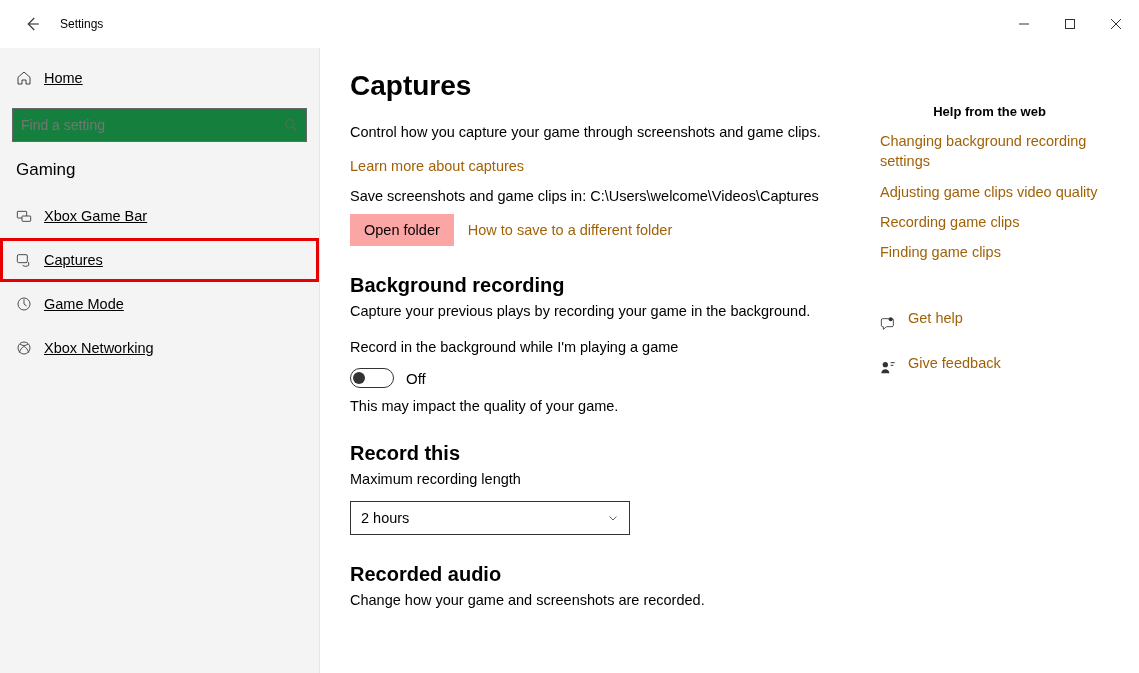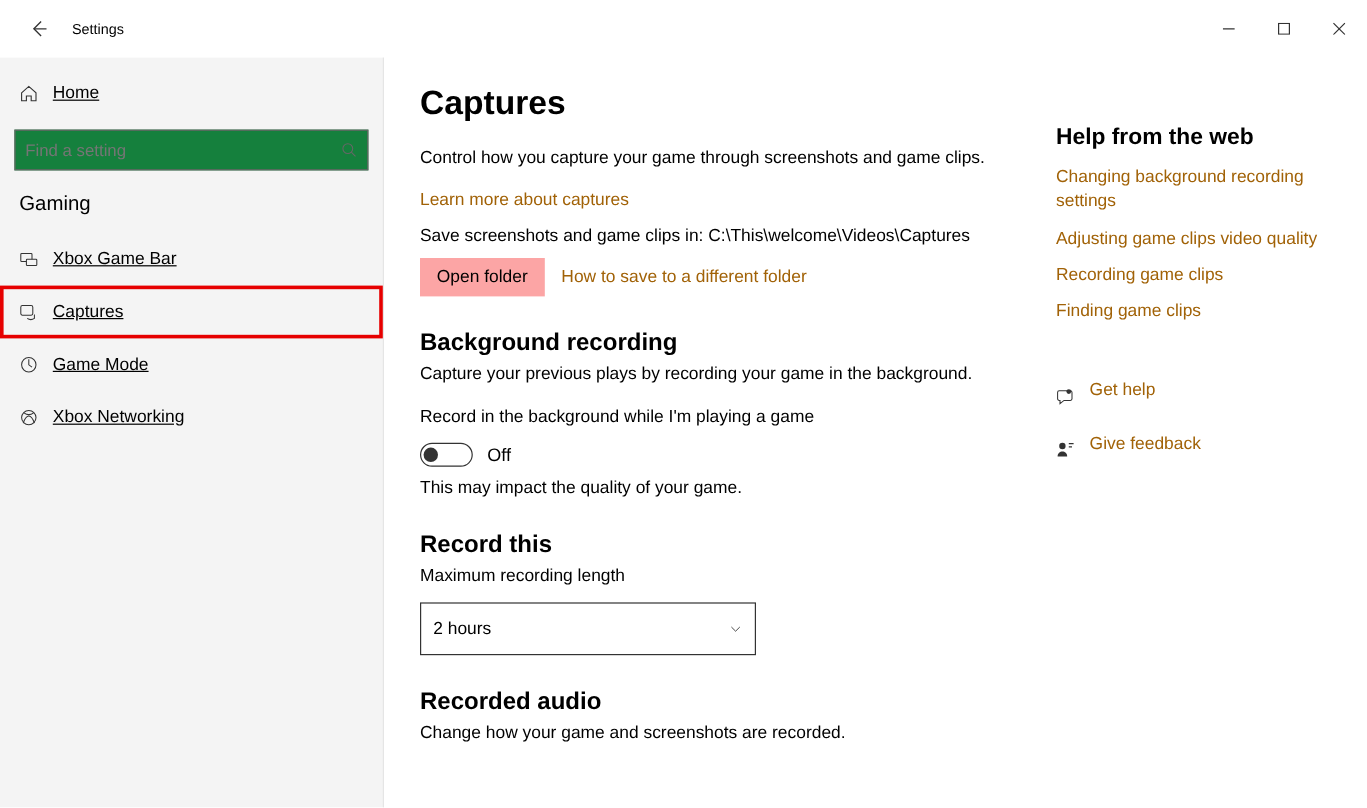--- a/index.html
+++ b/index.html
@@ -35,23 +35,23 @@
   .path-line { font-size: 14.5px; margin: 14px 0 10px 0; }
   .btn { display: inline-block; background: #fca5a5; border: none; padding: 8px 14px; font-size: 14.5px; cursor: pointer; margin-right: 14px; }
   .row { display:flex; align-items:center; margin-bottom:6px;}
   
   .toggle { display: flex; align-items: center; margin: 10px 0; }
   .toggle-switch { width: 44px; height: 20px; border: 1px solid #333; border-radius: 10px; display:flex; align-items:center; padding:2px; margin-right:12px; }
   .toggle-knob { width: 12px; height: 12px; background: #333; border-radius: 50%; }
   .toggle-label { font-size: 15px; }
   .note { font-size: 14.5px; margin-top: 4px; }
   
-  .select-box { margin-top: 10px; width: 280px; height: 44px; border: 1px solid #333; display: flex; align-items: center; padding: 0 10px; justify-content: space-between; font-size: 14.5px; }
-  
-  .aside h3 { font-size: 19px; font-weight: 600; margin-bottom: 12px; margin-top: 34px; }
+  .select-box { margin-top: 10px; width: 280px; height: 34px; border: 1px solid #333; display: flex; align-items: center; padding: 0 10px; justify-content: space-between; font-size: 14.5px; }
+  
+  .aside h3 { font-size: 13px; font-weight: 600; margin-bottom: 12px; margin-top: 34px; text-align: center; }
   .aside .link { display: block; margin-bottom: 10px; line-height: 1.4; }
   .aside-actions { margin-top: 46px; }
   .aside-action { display: flex; align-items: center; margin-bottom: 14px; }
   .aside-action .aico { width: 28px; }
   
   svg { display: block; }
 </style>
 </head>
 <body>
 
@@ -141,21 +141,21 @@
       <span class="lbl">Xbox Networking</span>
     </div>
   </div>
 
   <div class="main">
     <div class="content">
       <h1>Captures</h1>
       <p class="desc">Control how you capture your game through screenshots and game clips.</p>
       <a class="link">Learn more about captures</a>
       <p class="path-line">
-        <span>Save screenshots and game clips in: </span><span>C:\This\welcome\Videos\Captures</span>
+        <span>Save screenshots and game clips in: </span><span>C:\Users\welcome\Videos\Captures</span>
       </p>
       <div class="row">
         <button class="btn">Open folder</button>
         <a class="link">How to save to a different folder</a>
       </div>
 
       <h2>Background recording</h2>
       <p class="desc" style="margin-bottom:14px;">Capture your previous plays by recording your game in the background.</p>
       <p class="desc" style="margin-bottom:6px;">Record in the background while I'm playing a game</p>
       <div class="toggle">

